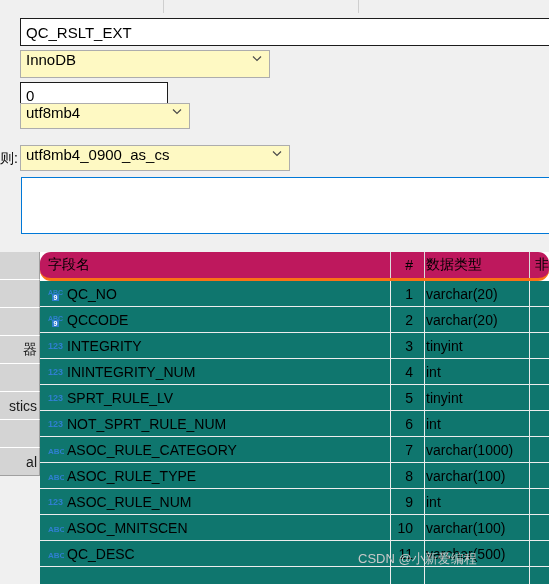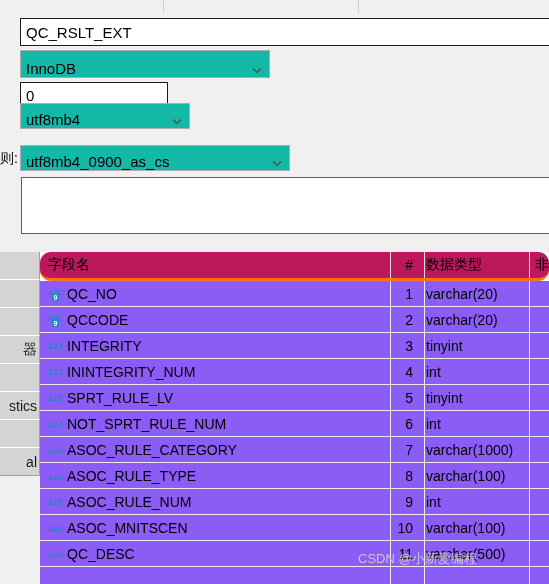--- a/index.html
+++ b/index.html
@@ -59,27 +59,27 @@
     color: #000;
     padding: 0 5px;
     display: flex;
     align-items: center;
     outline: none;
   }
 
   .combo {
     position: absolute;
     box-sizing: border-box;
-    background: #14b8a6;
+    background: #fef9c3;
     border: 1px solid #adadad;
     font-family: "Liberation Sans", "DejaVu Sans", sans-serif;
     font-size: 15px;
     color: #000;
     display: flex;
-    align-items: flex-end;
+    align-items: flex-start;
     padding: 0 5px;
   }
   .combo .combo-value {
     flex: 1;
     white-space: nowrap;
     overflow: hidden;
   }
   .combo .chev {
     width: 14px; height: 14px;
     flex: 0 0 auto;
@@ -158,21 +158,21 @@
     overflow: hidden;
   }
   .hcell.sep {
     border-left: 1px solid #dcdcdc;
   }
 
   .grow {
     position: relative;
     height: 25px;
     border-bottom: 1px solid #ededed;
-    background: #8b5cf6;
+    background: #0f766e;
   }
   .grow.empty { border-bottom: 1px solid #ededed; }
 
   .cell {
     position: absolute;
     top: 0;
     height: 25px;
     box-sizing: border-box;
     display: flex;
     align-items: center;

